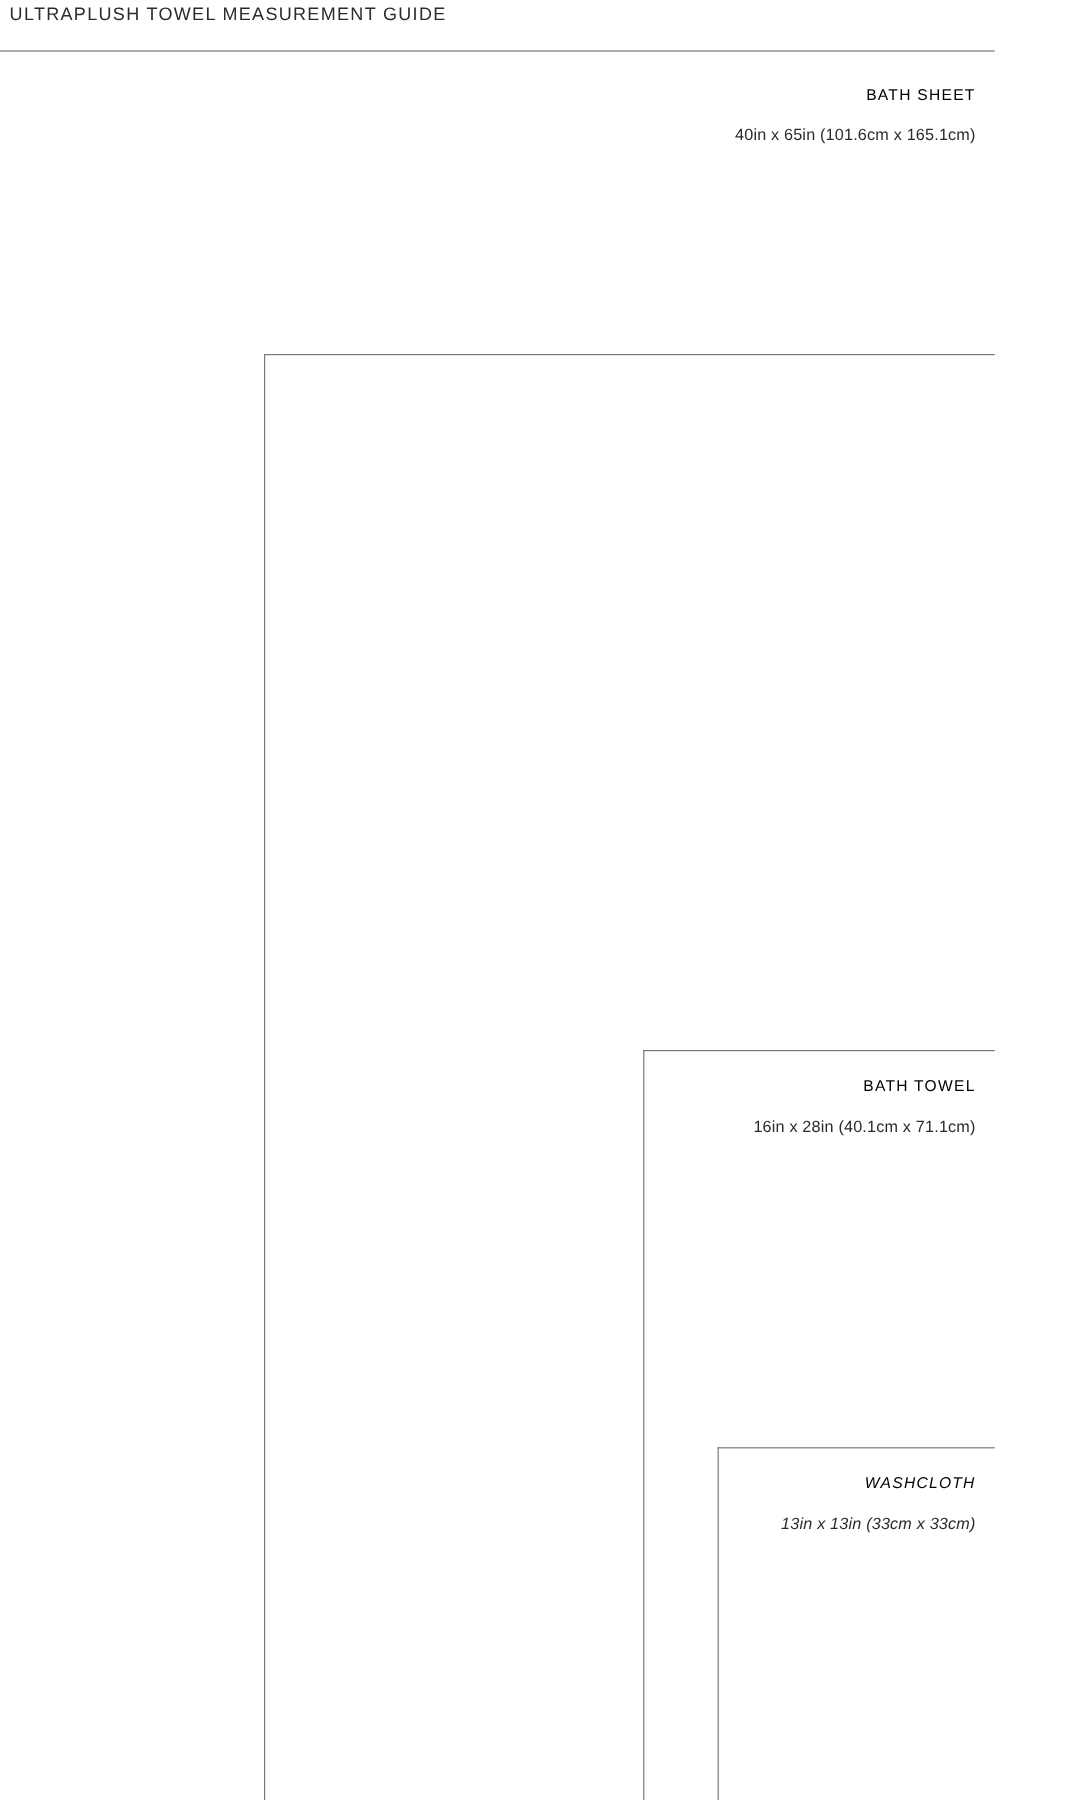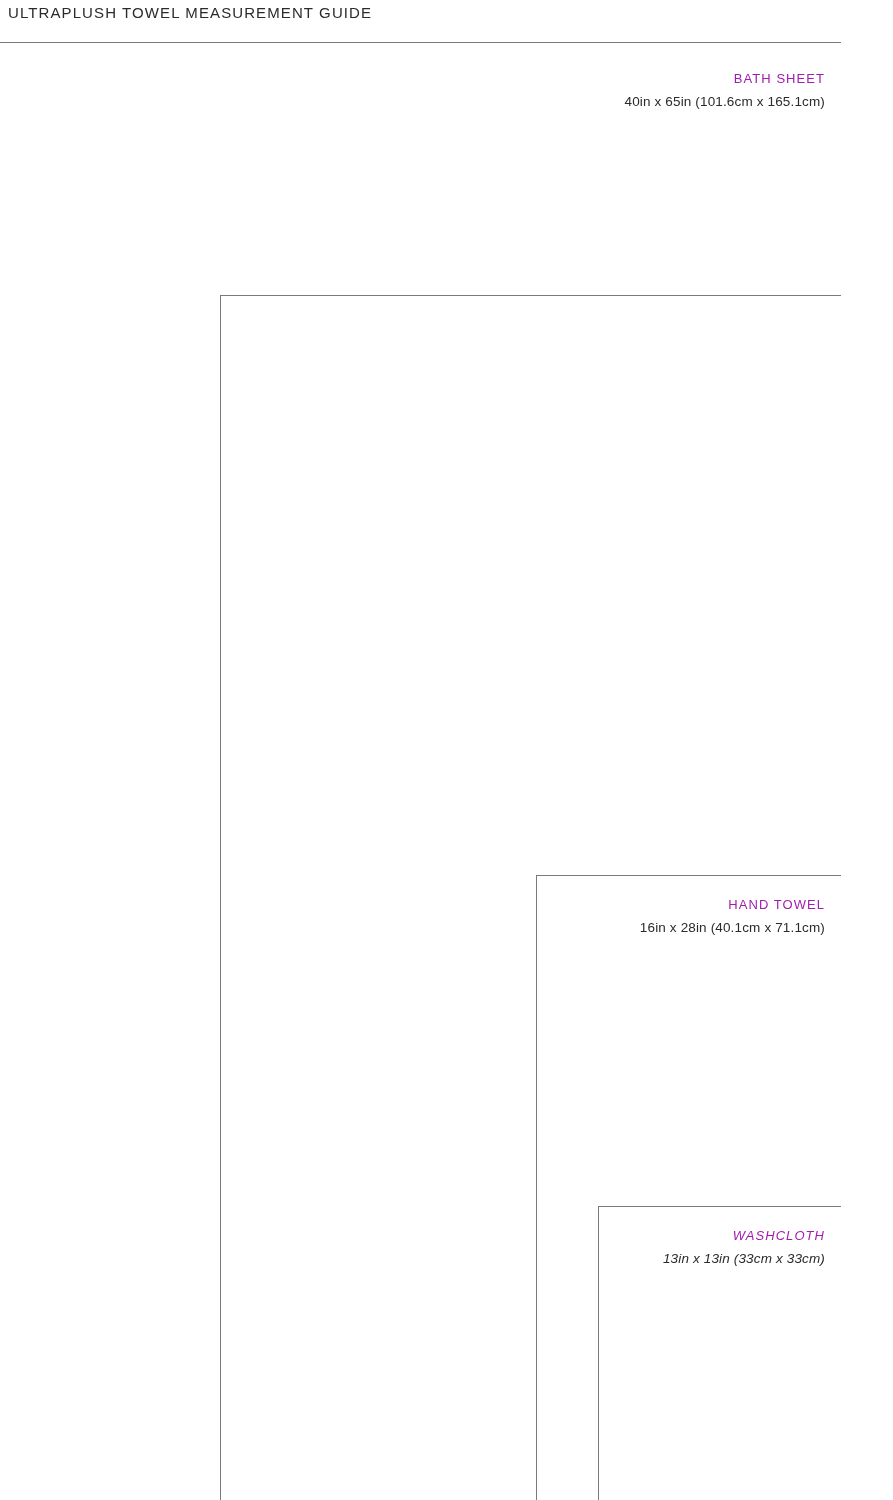--- a/index.html
+++ b/index.html
@@ -10,21 +10,20 @@
   body {
     font-family: "Liberation Sans", sans-serif;
     color: #2b2b2b;
   }
   #page {
     position: relative;
     width: 829px;
     height: 1500px;
     background: #ffffff;
     overflow: hidden;
-    padding-left: 12px;
   }
   .guide-title {
     position: absolute;
     left: 8px;
     top: 4px;
     font-size: 15px;
     letter-spacing: 1.1px;
     color: #2b2b2b;
     white-space: nowrap;
   }
@@ -66,29 +65,29 @@
 
   .label-block {
     position: absolute;
     right: 16px;
     text-align: right;
     line-height: 1.45;
   }
   .label-name {
     font-size: 13px;
     letter-spacing: 1.05px;
-    color: #a21caf;
+    color: #000000;
     white-space: nowrap;
   }
   .label-dims {
     font-size: 13.5px;
     letter-spacing: 0.15px;
     color: #2b2b2b;
     white-space: nowrap;
-    margin-top: 3px;
+    margin-top: 14px;
   }
 
   .label-bath-sheet { top: 70px; }
   .label-bath-towel { top: 315px; }
   .label-hand-towel { top: 896px; }
   .label-washcloth  { top: 1227px; font-style: italic; }
 </style>
 </head>
 <body>
 
@@ -101,21 +100,21 @@
   <div class="size-box box-hand-towel"></div>
   <div class="size-box box-washcloth"></div>
 
   <div class="label-block label-bath-sheet">
     <div class="label-name">BATH SHEET</div>
     <div class="label-dims">40in x 65in (101.6cm x 165.1cm)</div>
   </div>
 
 
   <div class="label-block label-hand-towel">
-    <div class="label-name">HAND TOWEL</div>
+    <div class="label-name">BATH TOWEL</div>
     <div class="label-dims">16in x 28in (40.1cm x 71.1cm)</div>
   </div>
 
   <div class="label-block label-washcloth">
     <div class="label-name">WASHCLOTH</div>
     <div class="label-dims">13in x 13in (33cm x 33cm)</div>
   </div>
 
 </div>
 

